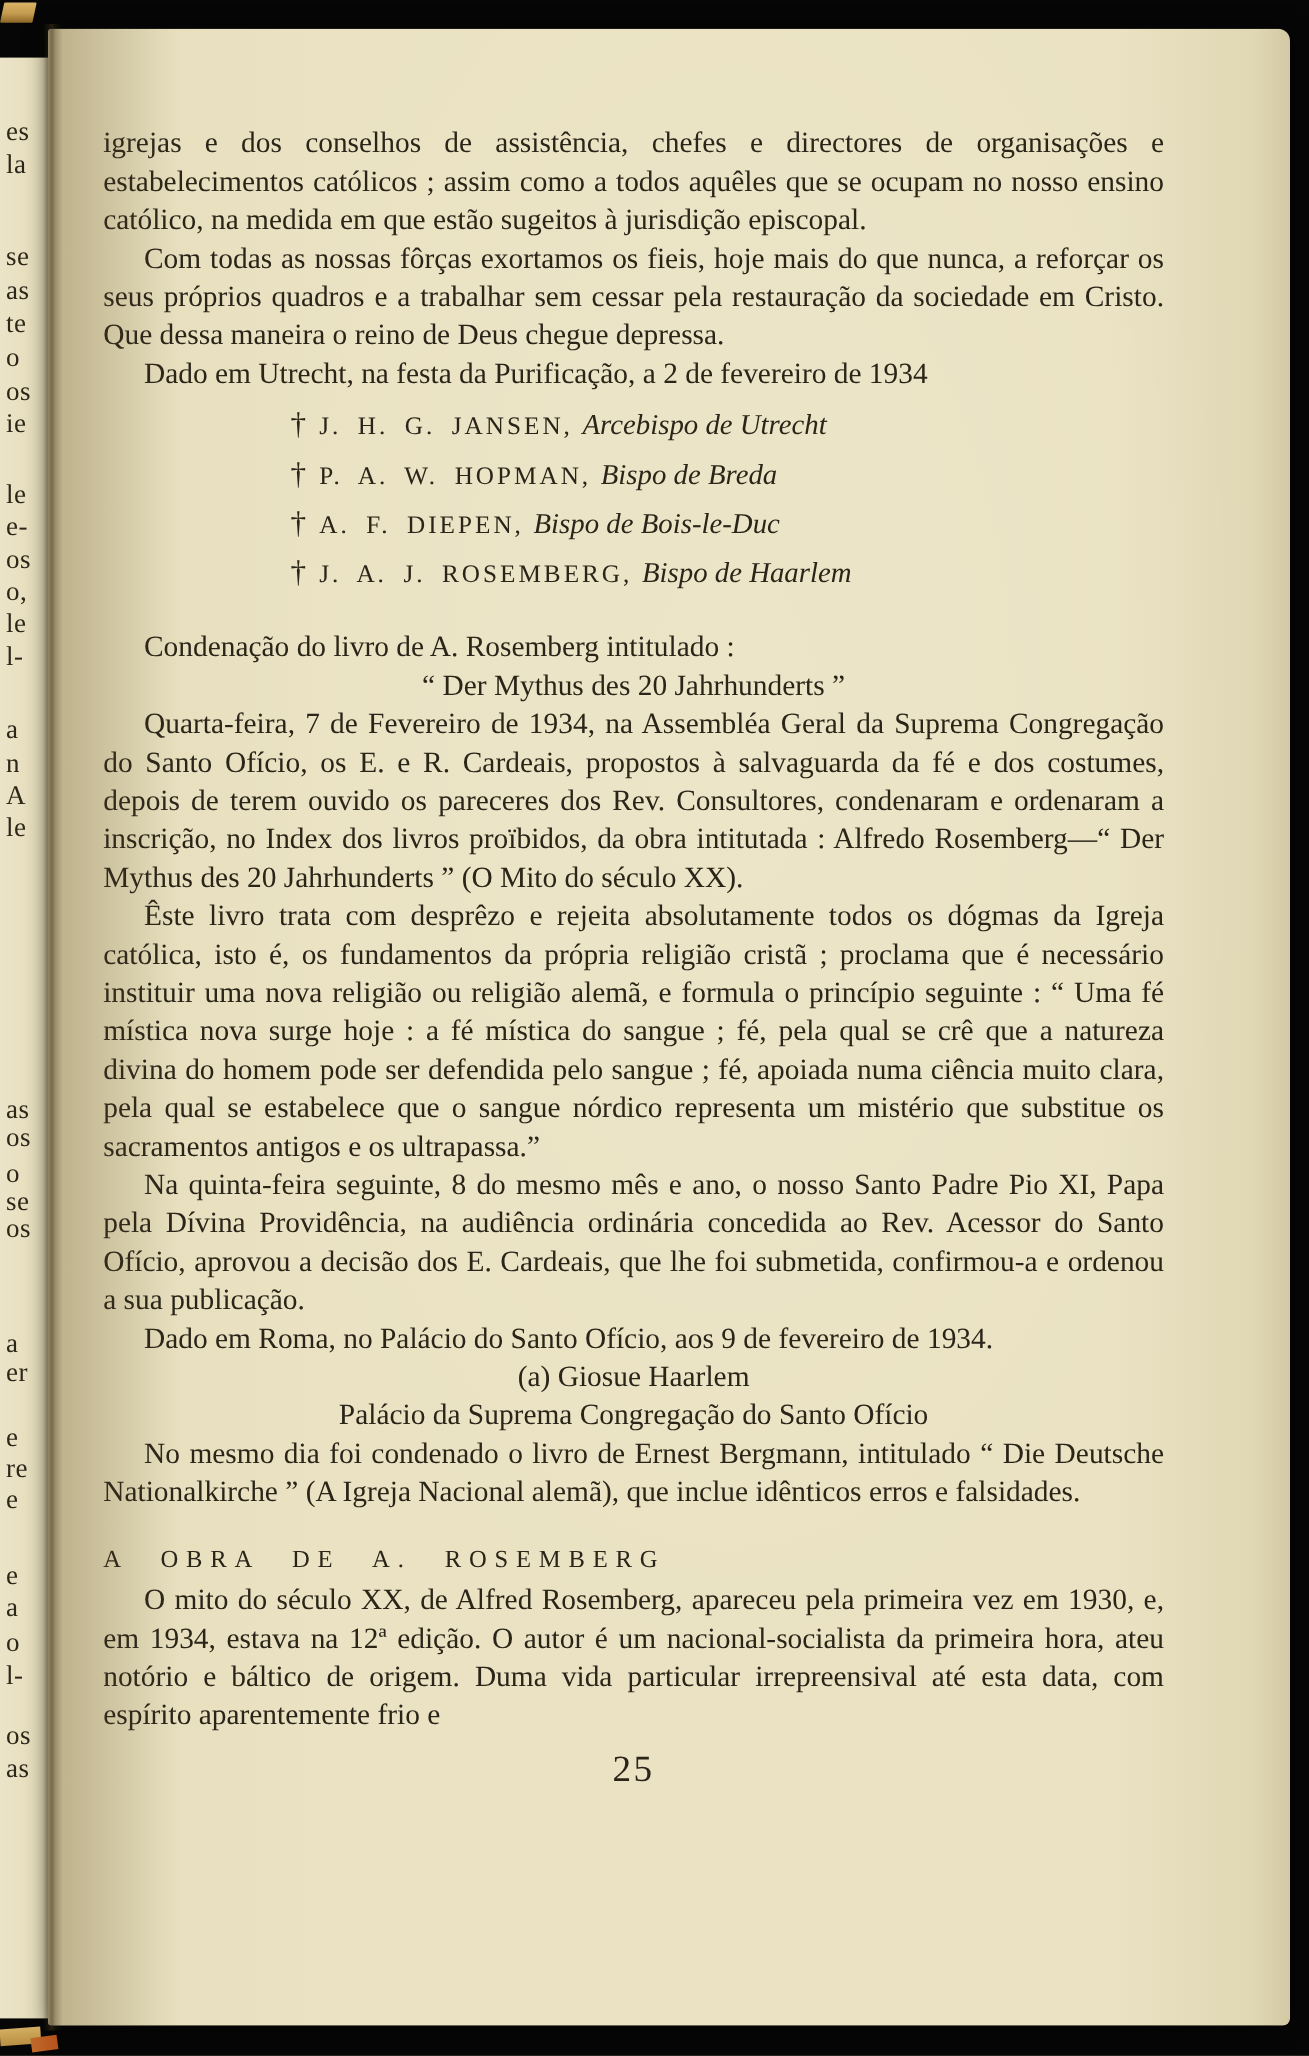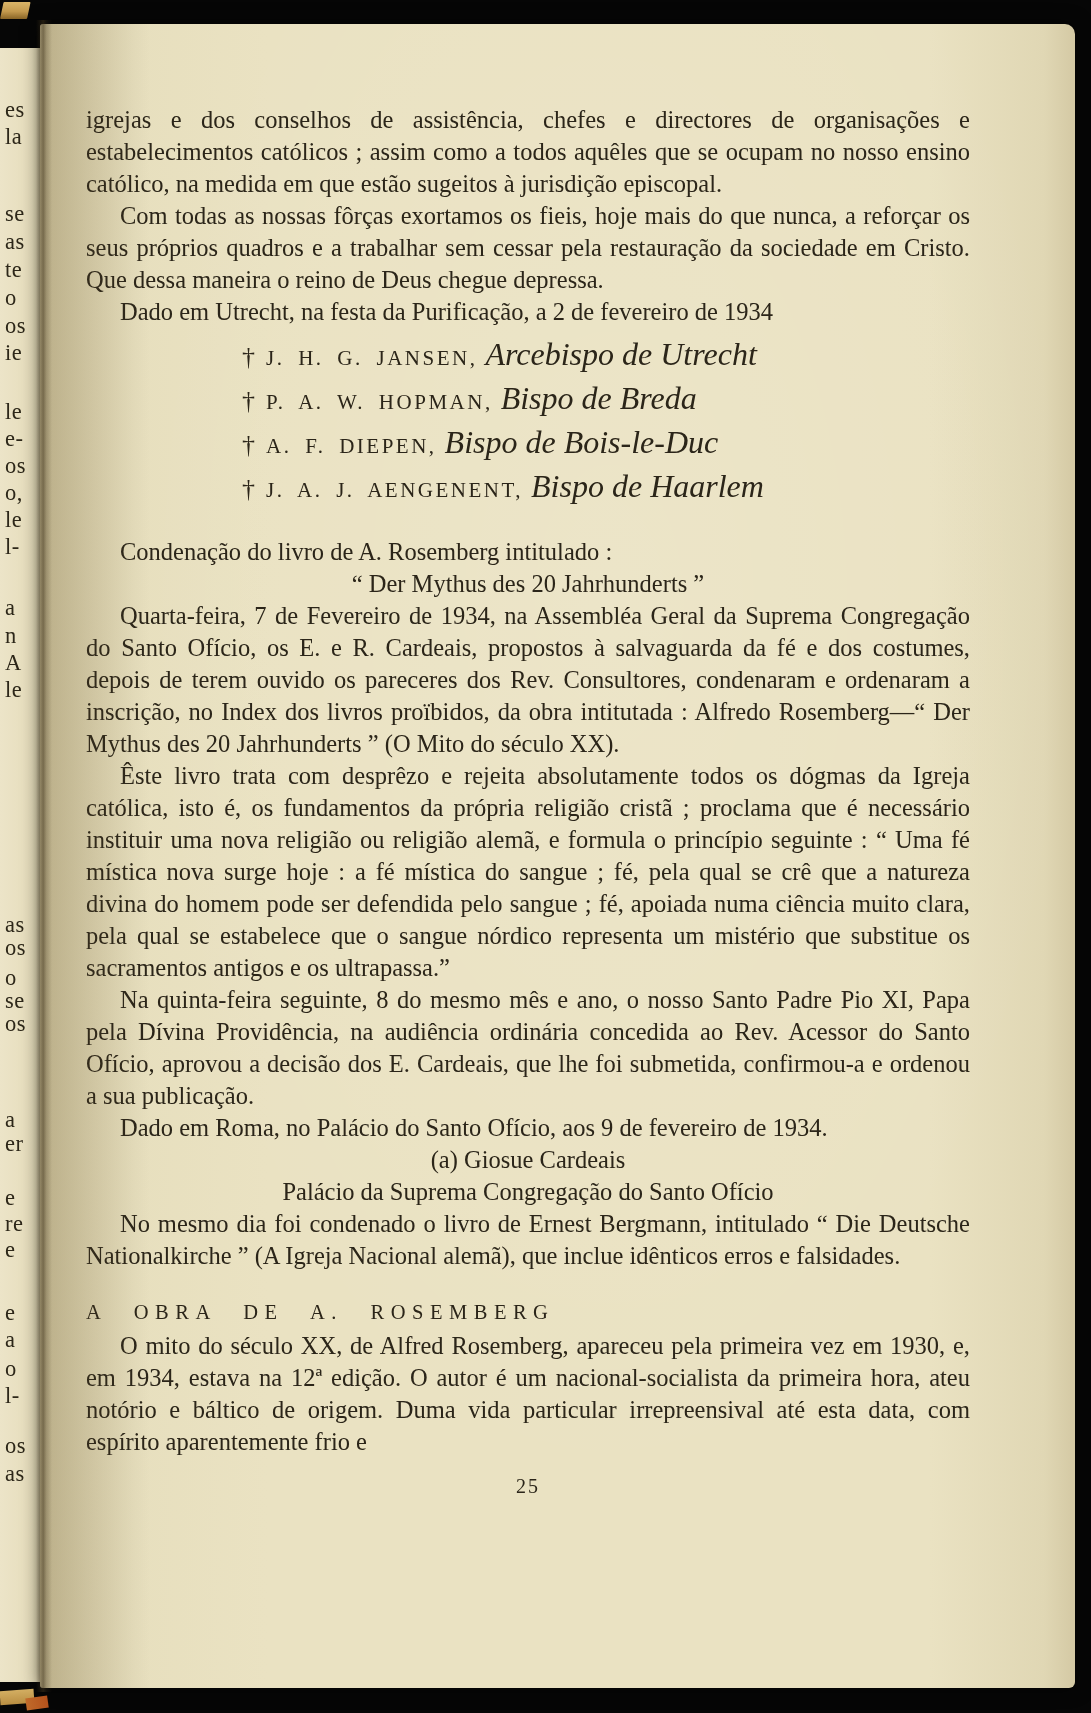--- a/index.html
+++ b/index.html
@@ -55,31 +55,31 @@
     text-align: justify;
   }
   .text-column p { margin: 0; }
   p.indent { text-indent: 34px; }
   .centered { text-align: center; text-indent: 0; }
 
   .signature-block { margin: 6px 0 24px 156px; }
   .signature-row { line-height: 40px; white-space: nowrap; }
   .cross { display: inline-block; width: 24px; font-size: 26px; }
   .sig-name { font-size: 21px; letter-spacing: 2.5px; word-spacing: 6px; }
-  .sig-title { font-style: italic; font-size: 32px; margin-left: 8px; }
+  .sig-title { font-style: italic; font-size: 24px; margin-left: 8px; }
 
   .condemnation-lead { margin-top: 26px !important; }
 
   .section-heading {
     margin: 24px 0 2px 0 !important;
     font-size: 20.5px; letter-spacing: 6.5px; word-spacing: 16px;
     text-align: left; text-indent: 0;
   }
 
-  .page-number { margin-top: 12px !important; text-align: center; font-size: 20px; letter-spacing: 2px; }
+  .page-number { margin-top: 12px !important; text-align: center; font-size: 31px; letter-spacing: 2px; }
 
   
   .binding-chip-top {
     position: absolute; left: 0; top: 2px; width: 27px; height: 17px;
     background: linear-gradient(180deg, #d9b468 0%, #c49a4e 55%, #8a6526 100%);
     transform: skewX(-12deg); transform-origin: bottom left;
     border-radius: 1px; z-index: 2;
   }
   .binding-chip-bottom-tan {
     position: absolute; left: 0; top: 1690px; width: 34px; height: 14px;
@@ -150,33 +150,33 @@
         <div class="signature-row">
           <span class="cross">†</span><span class="sig-name">J. H. G. JANSEN,</span><span class="sig-title">Arcebispo de Utrecht</span>
         </div>
         <div class="signature-row">
           <span class="cross">†</span><span class="sig-name">P. A. W. HOPMAN,</span><span class="sig-title">Bispo de Breda</span>
         </div>
         <div class="signature-row">
           <span class="cross">†</span><span class="sig-name">A. F. DIEPEN,</span><span class="sig-title">Bispo de Bois-le-Duc</span>
         </div>
         <div class="signature-row">
-          <span class="cross">†</span><span class="sig-name">J. A. J. AENGENENT,</span><span class="sig-title">Bispo de Haarlem</span>
+          <span class="cross">†</span><span class="sig-name">J. A. J. ROSEMBERG,</span><span class="sig-title">Bispo de Haarlem</span>
         </div>
       </div>
 
       <p class="indent condemnation-lead">Condenação do livro de A. Rosemberg intitulado :</p>
       <p class="centered">“ Der Mythus des 20 Jahrhunderts ”</p>
 
       <p class="indent">Quarta-feira, 7 de Fevereiro de 1934, na Assembléa Geral da Suprema Congregação do Santo Ofício, os E. e R. Cardeais, propostos à salvaguarda da fé e dos costumes, depois de terem ouvido os pareceres dos Rev. Consultores, condenaram e ordenaram a inscrição, no Index dos livros proïbidos, da obra intitutada : Alfredo Rosemberg—“ Der Mythus des 20 Jahrhunderts ” (O Mito do século XX).</p>
       <p class="indent">Êste livro trata com desprêzo e rejeita absolutamente todos os dógmas da Igreja católica, isto é, os fundamentos da própria religião cristã ; proclama que é necessário instituir uma nova religião ou religião alemã, e formula o princípio seguinte : “ Uma fé mística nova surge hoje : a fé mística do sangue ; fé, pela qual se crê que a natureza divina do homem pode ser defendida pelo sangue ; fé, apoiada numa ciência muito clara, pela qual se estabelece que o sangue nórdico representa um mistério que substitue os sacramentos antigos e os ultrapassa.”</p>
       <p class="indent">Na quinta-feira seguinte, 8 do mesmo mês e ano, o nosso Santo Padre Pio XI, Papa pela Dívina Providência, na audiência ordinária concedida ao Rev. Acessor do Santo Ofício, aprovou a decisão dos E. Cardeais, que lhe foi submetida, confirmou-a e ordenou a sua publicação.</p>
       <p class="indent">Dado em Roma, no Palácio do Santo Ofício, aos 9 de fevereiro de 1934.</p>
 
-      <p class="centered">(a) Giosue Cardeais</p>
+      <p class="centered">(a) Giosue Haarlem</p>
       <p class="centered">Palácio da Suprema Congregação do Santo Ofício</p>
 
       <p class="indent">No mesmo dia foi condenado o livro de Ernest Bergmann, intitulado “ Die Deutsche Nationalkirche ” (A Igreja Nacional alemã), que inclue idênticos erros e falsidades.</p>
 
       <p class="section-heading">A OBRA DE A. ROSEMBERG</p>
       <p class="indent">O mito do século XX, de Alfred Rosemberg, apareceu pela primeira vez em 1930, e, em 1934, estava na 12ª edição.  O autor é um nacional-socialista da primeira hora, ateu notório e báltico de origem.  Duma vida particular irrepreensival até esta data, com espírito aparentemente frio e</p>
 
       <p class="page-number">25</p>
     </div>
   </div>

